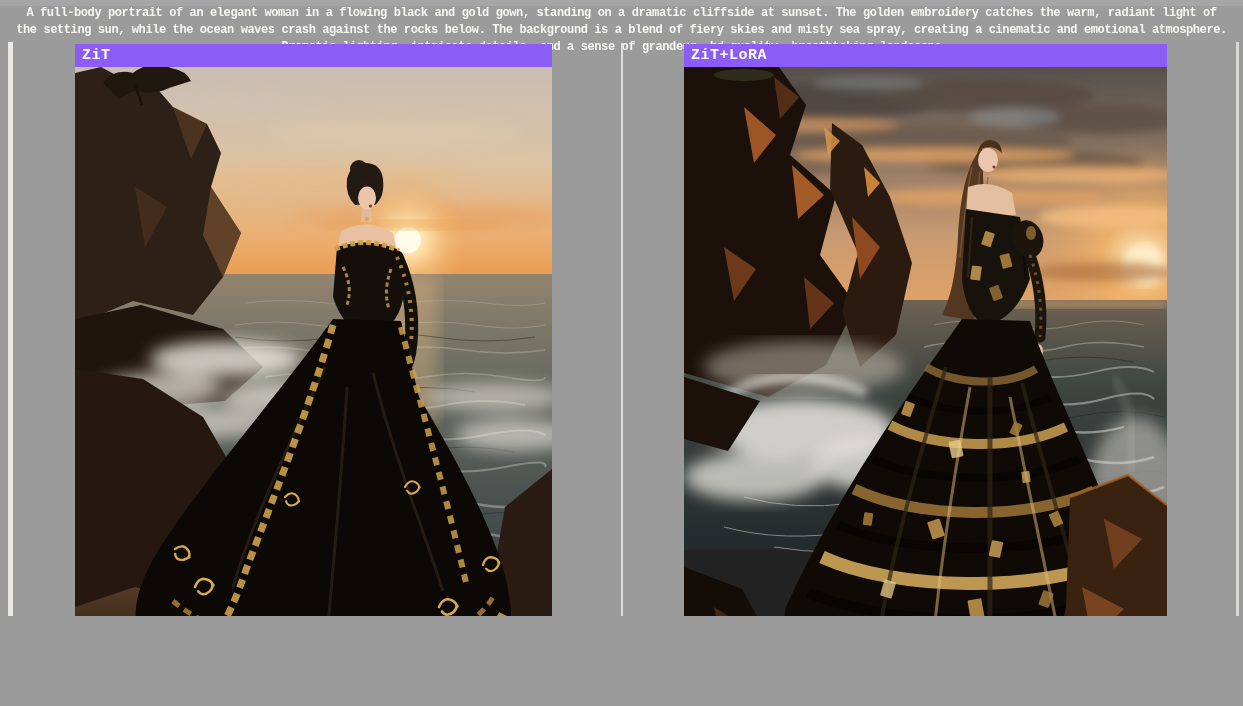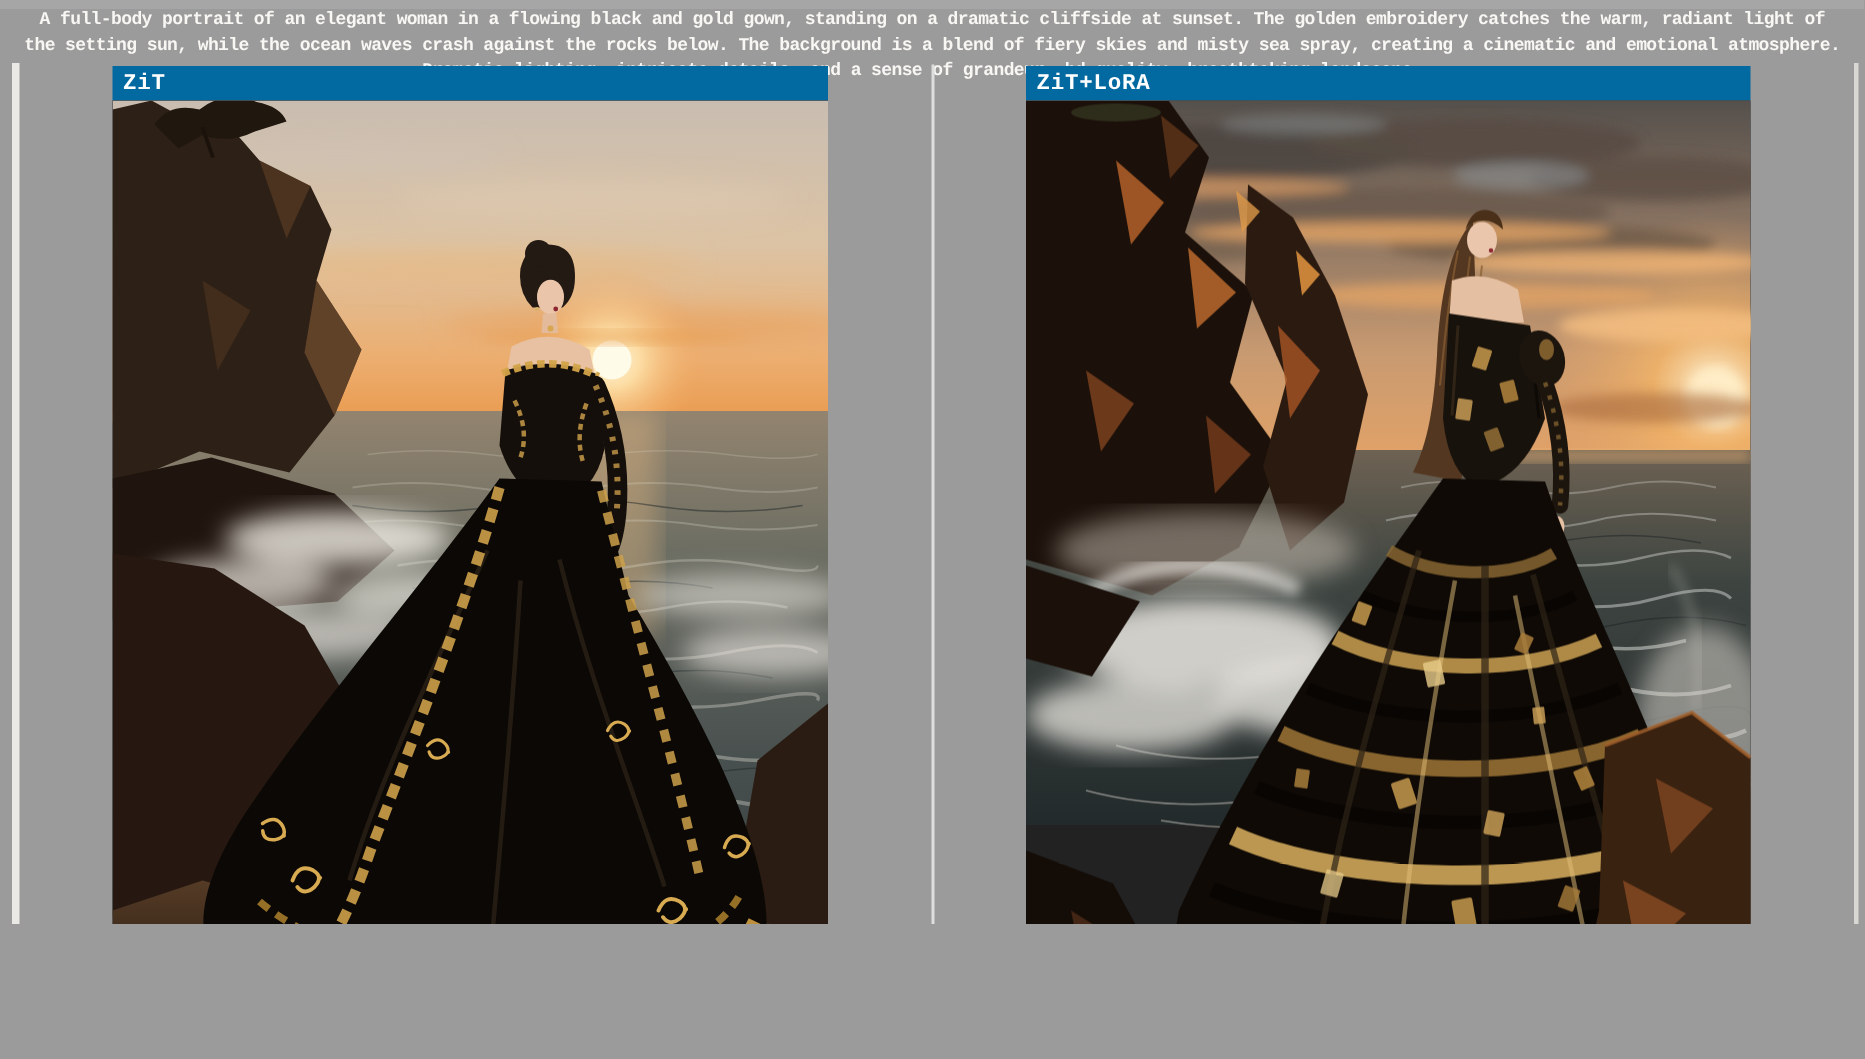--- a/index.html
+++ b/index.html
@@ -7,21 +7,21 @@
           font-family:Liberation Mono, monospace;}
   .top-strip{position:absolute;left:0;top:0;width:1243px;height:6px;background:#a6a6a6;}
   .caption{position:absolute;left:0;top:5px;width:1243px;padding:0 14px;box-sizing:border-box;
            text-align:center;color:#f8f7f4;font-size:12px;letter-spacing:-0.4px;
            line-height:17px;font-weight:600;}
   .edge-strip{position:absolute;top:42px;height:657px;}
   .edge-strip.left{left:8px;width:5px;background:#ebe9e5;}
   .edge-strip.right{left:1236px;width:3px;background:#d9d7d3;}
   .divider{position:absolute;left:621px;top:43px;width:2px;height:656px;background:#dedede;}
   .panel{position:absolute;top:44px;}
-  .panel-label{position:absolute;left:0;top:0;height:23px;width:100%;background:#0369a1;
+  .panel-label{position:absolute;left:0;top:0;height:23px;width:100%;background:#8b5cf6;
                color:#ffffff;font-weight:bold;font-size:15px;line-height:23px;
                letter-spacing:0.5px;padding-left:7px;box-sizing:border-box;}
   .image{position:absolute;left:0;top:23px;height:631px;width:100%;overflow:hidden;background:#222;}
   .image svg{display:block;width:100%;height:100%;}
   #panel-zit{left:75px;width:477px;}
   #panel-zitlora{left:684px;width:483px;}
 </style>
 </head>
 <body>
 

